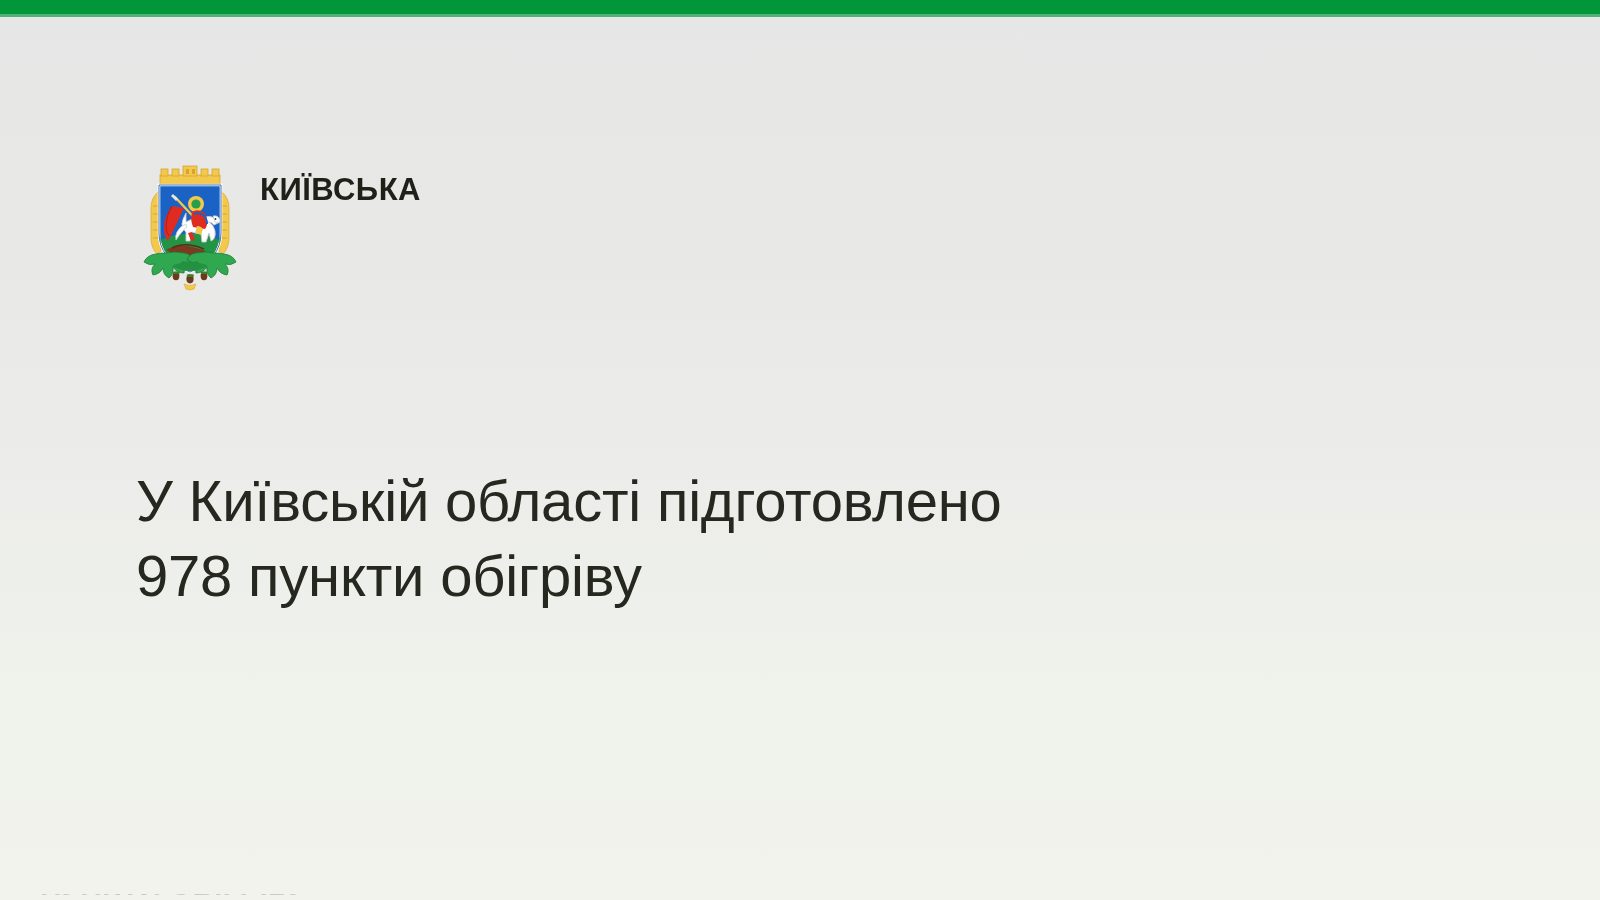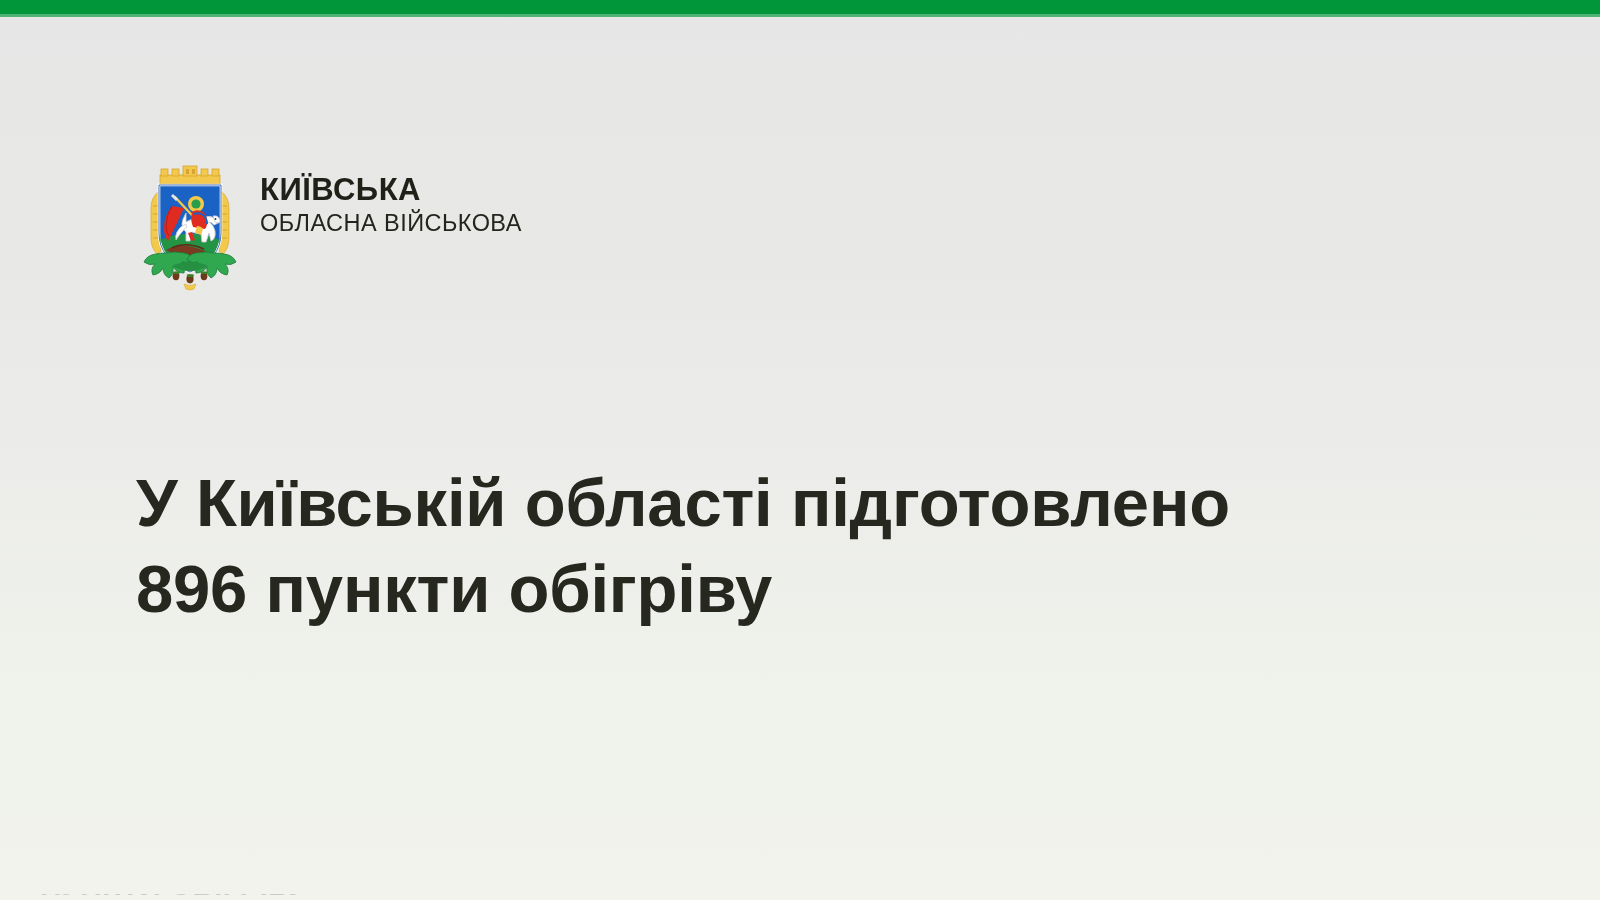--- a/index.html
+++ b/index.html
@@ -53,21 +53,21 @@
   .emblem {
     width: 96px;
     height: 136px;
     flex: 0 0 auto;
     display: block;
   }
 
   .logo-text {
     padding-top: 14px;
     display: flex;
-    flex-direction: column;
+    flex-direction: row;
   }
 
   .org-name {
     font-size: 31px;
     font-weight: 700;
     letter-spacing: 0.5px;
     color: #1f2119;
     line-height: 1.16;
     white-space: nowrap;
   }
@@ -78,25 +78,25 @@
     letter-spacing: 0.45px;
     color: #23251d;
     line-height: 1.34;
     white-space: nowrap;
   }
 
   
   .headline {
     position: absolute;
     left: 136px;
-    top: 415px;
+    top: 425px;
     width: 1280px;
     color: #26271f;
-    font-size: 67px;
-    font-weight: 700;
+    font-size: 58px;
+    font-weight: 400;
     line-height: 1.29;
     letter-spacing: -0.2px;
   }
   .headline-line {
     display: block;
     white-space: nowrap;
   }
 
   
   .footer-sliver {
@@ -202,26 +202,25 @@
         <rect x="44.8" y="116.2" width="7" height="2.7" rx="1.2" fill="#3f7d2b"></rect>
         <ellipse cx="62" cy="118" rx="3.4" ry="4.2" fill="#6b3a1c"></ellipse>
         <rect x="58.8" y="113.5" width="6.6" height="2.6" rx="1.2" fill="#3f7d2b"></rect>
       </g>
 
       <path d="M42 126 q6 3 12 0 l-2 5 q-4 2 -8 0 z" fill="#f2c94c" stroke="#d8a62e" stroke-width="0.6"></path>
     </svg>
 
     <div class="logo-text">
       <div class="org-name">КИЇВСЬКА</div>
-      <div class="org-sub-line">ОБЛАСНА ВІЙСЬКОВА</div>
     </div>
   </div>
 
   <h1 class="headline">
     <span class="headline-line">У Київській області підготовлено</span>
-    <span class="headline-line">896 пункти обігріву</span>
+    <span class="headline-line">978 пункти обігріву</span>
   </h1>
 
   <div class="footer-sliver">
     <span class="footer-sliver-text">ПУНКТИ ОБІГРІВУ</span>
   </div>
 
 </div>
 
 </body></html>

